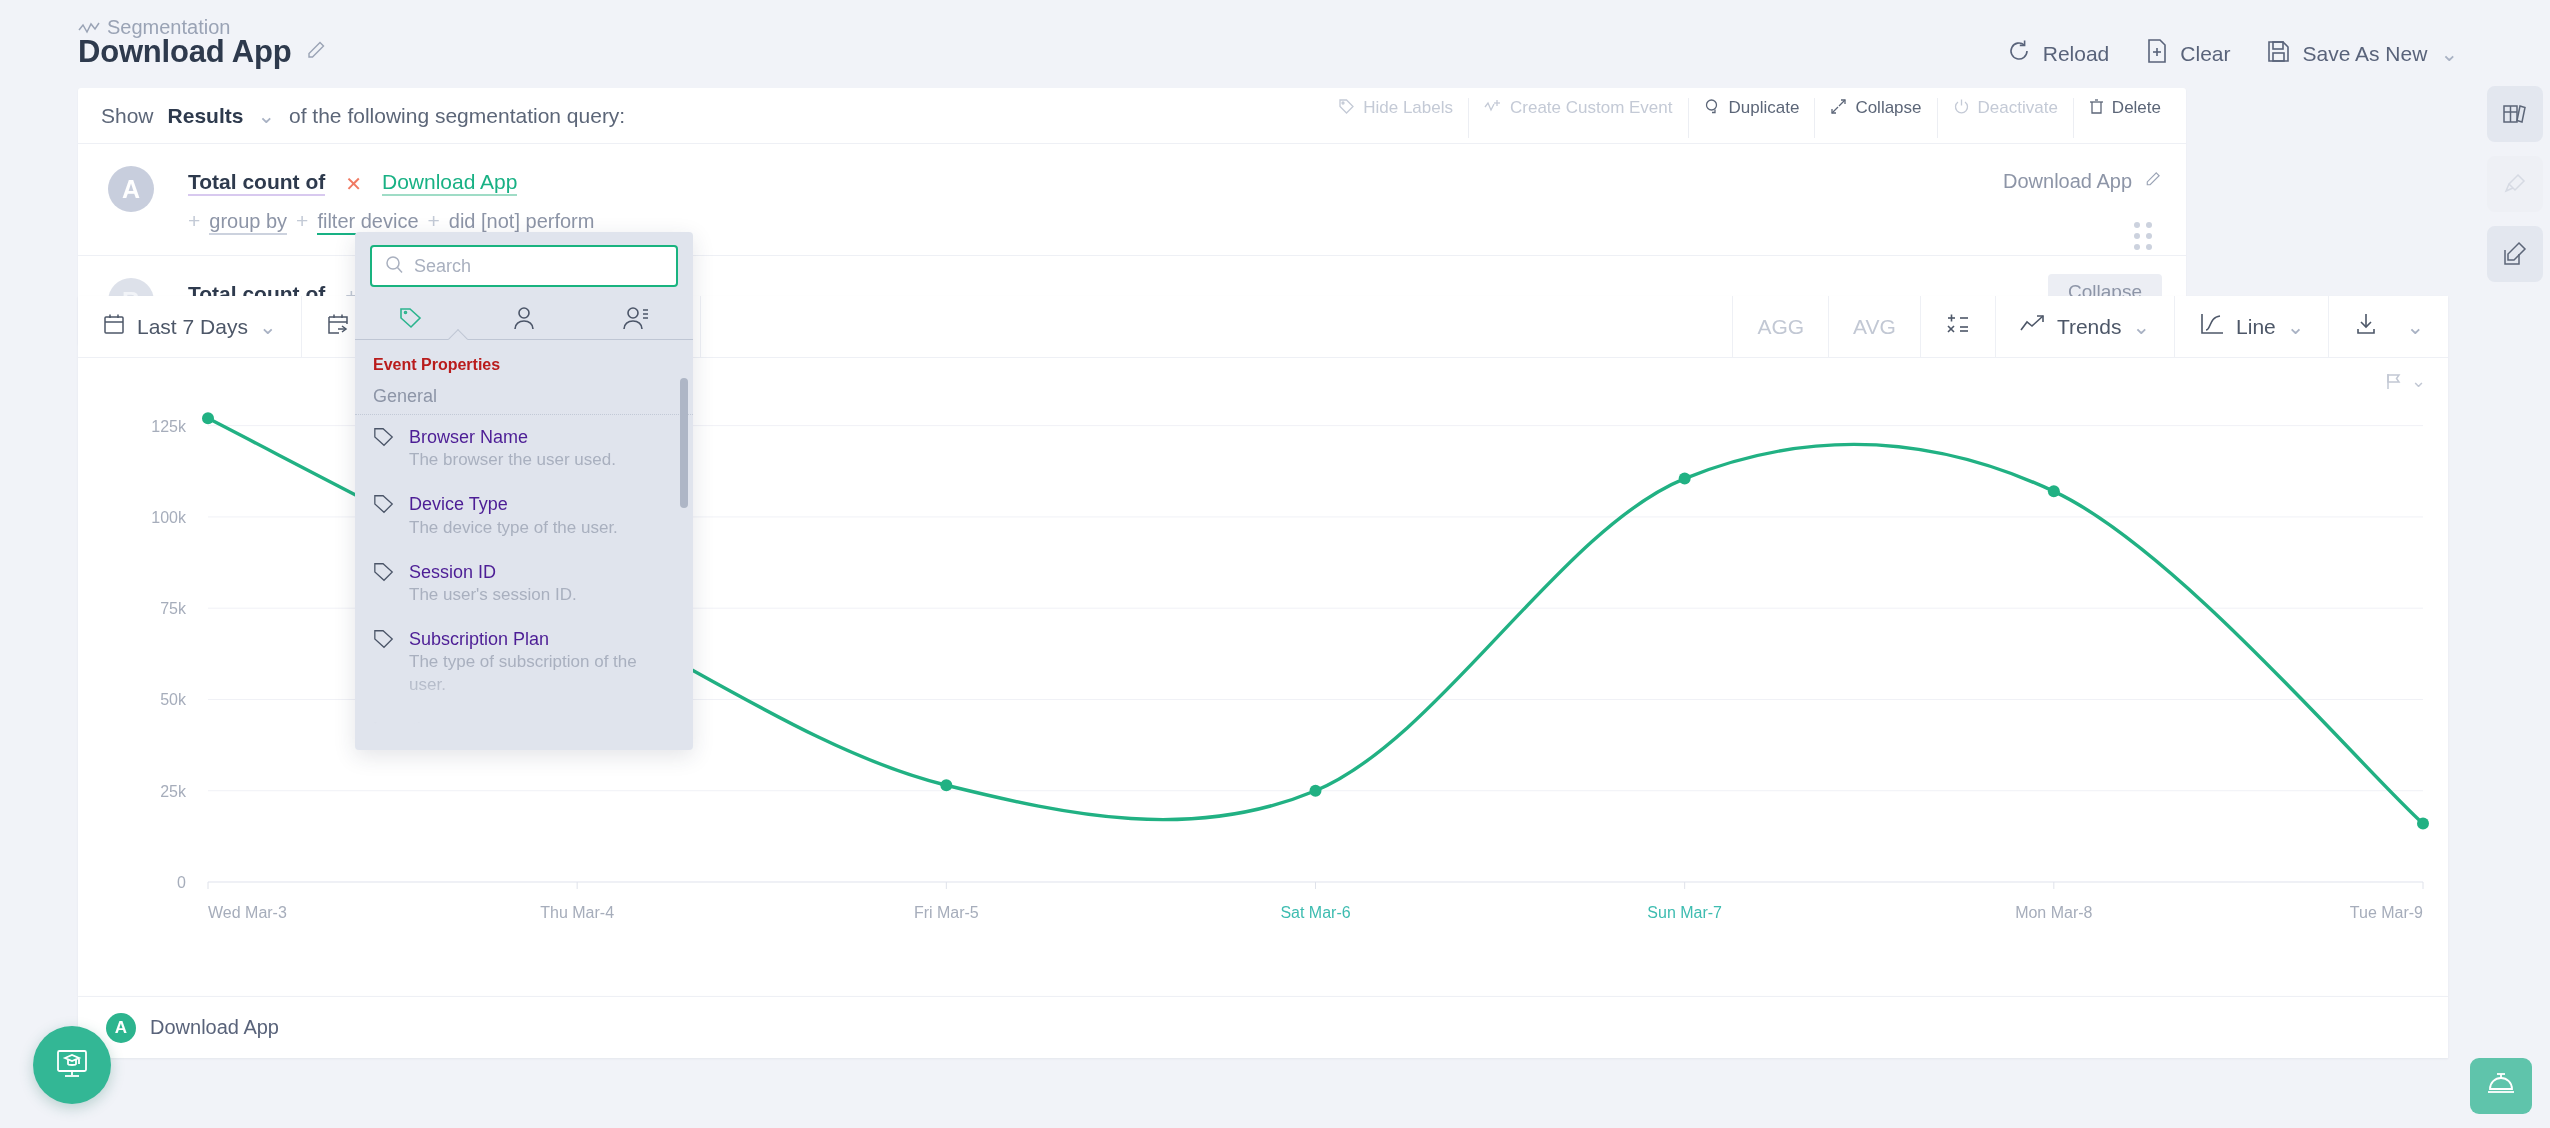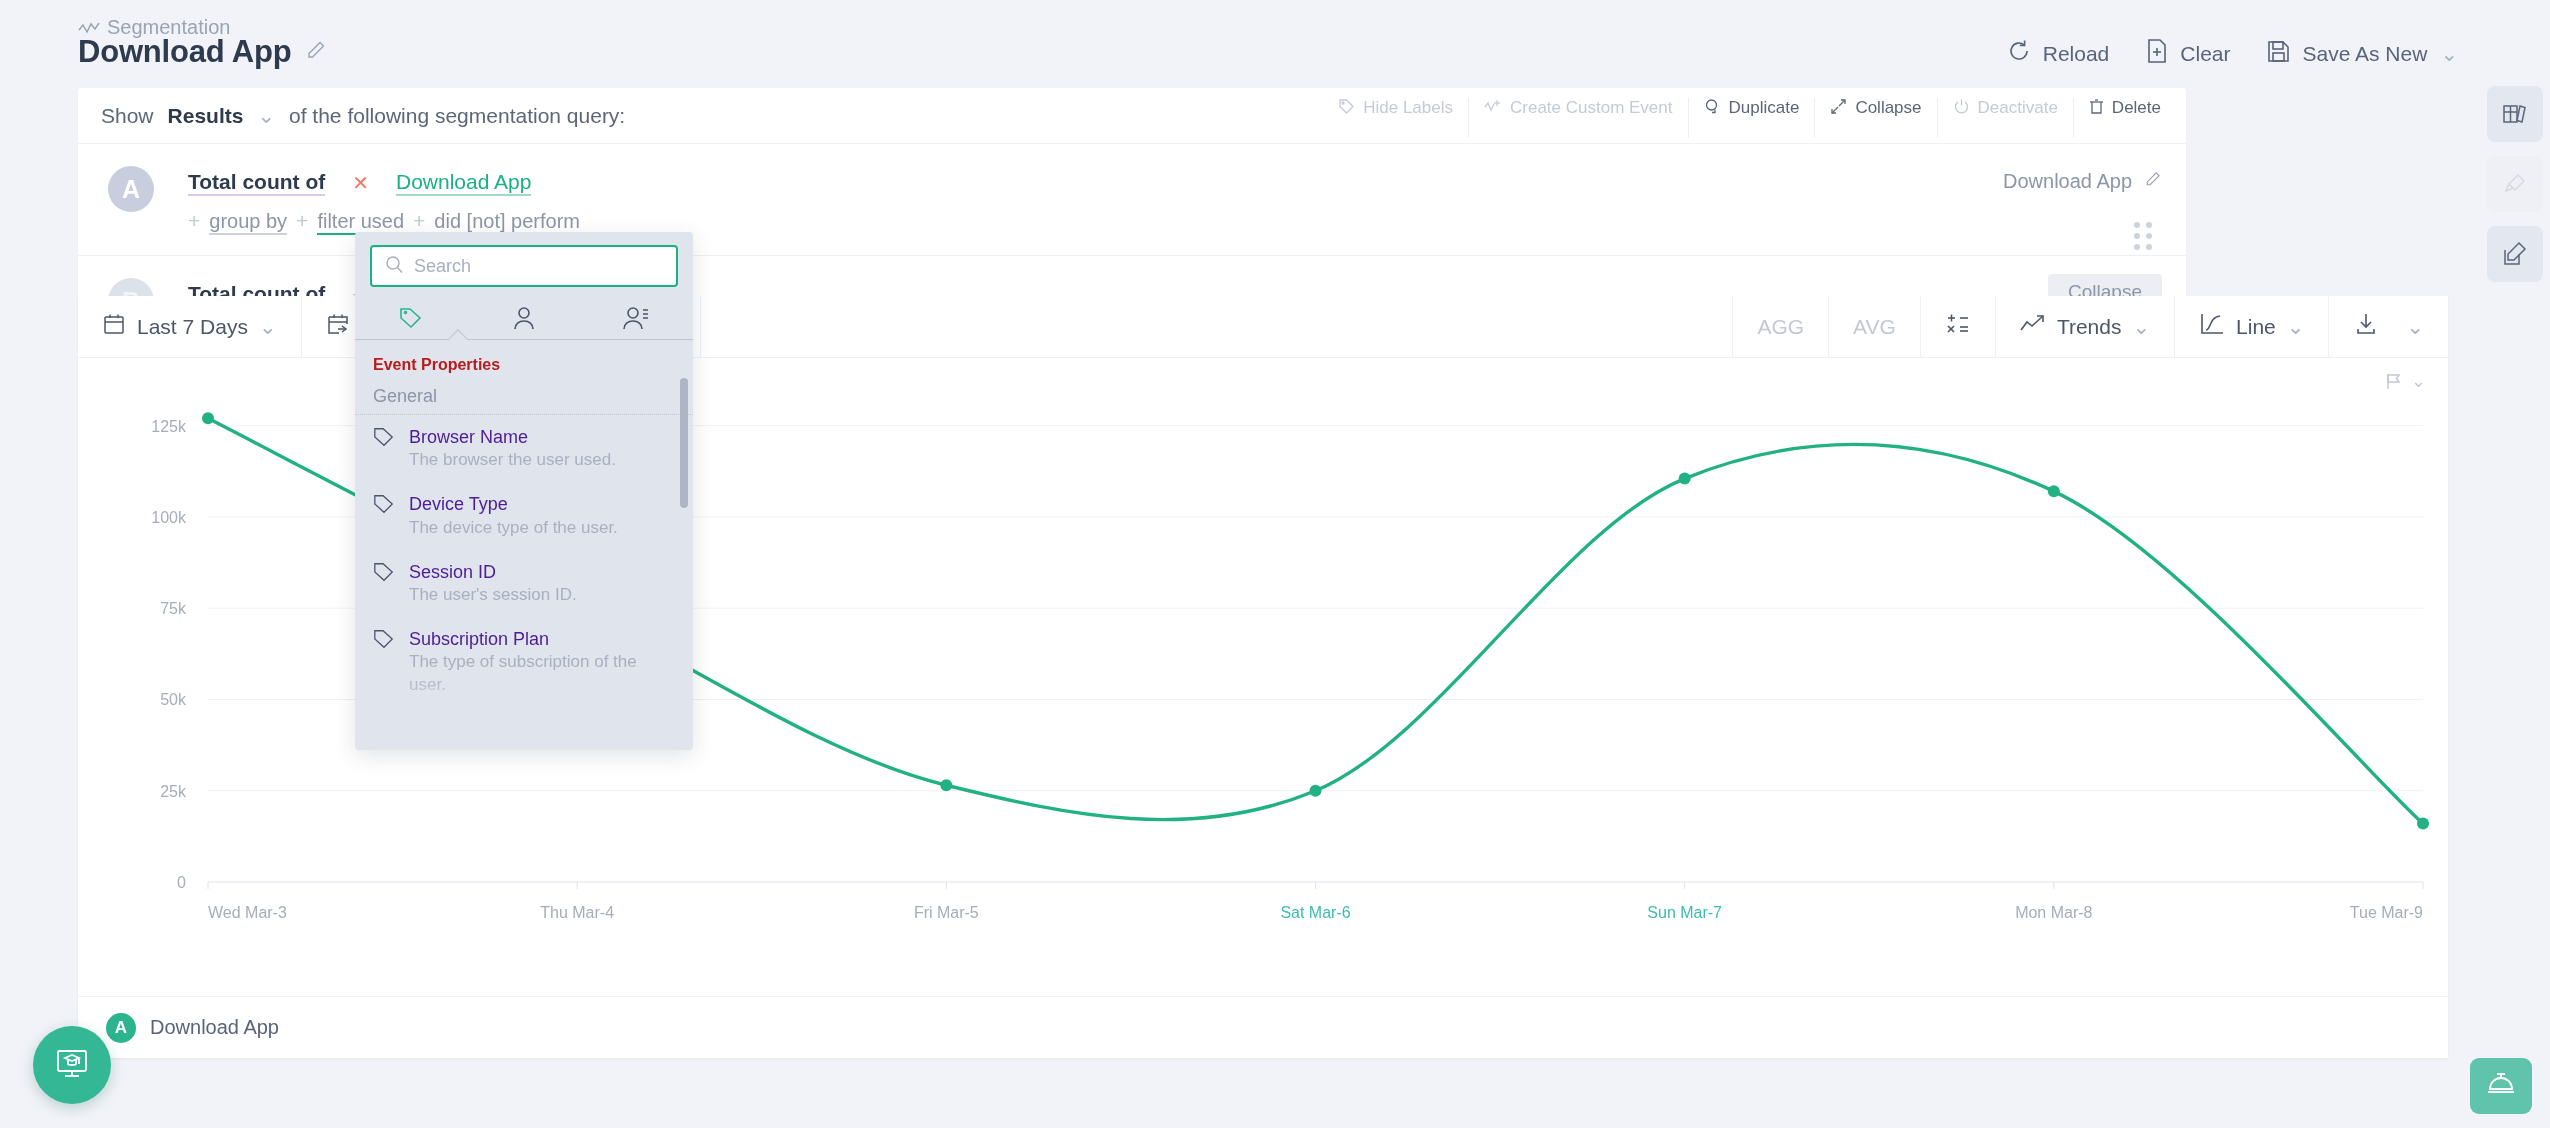--- a/index.html
+++ b/index.html
@@ -76,21 +76,21 @@
   
   .q-row { display: flex; padding: 22px 0 20px 0; border-bottom: 1px solid #eef0f5; position: relative; }
   .q-badge {
     width: 46px; height: 46px; border-radius: 50%;
     background: #c8cedd; color: #fff; font-size: 25px; font-weight: bold;
     display: flex; align-items: center; justify-content: center;
     margin-left: 30px; flex: none;
   }
   .q-badge.dim { background: #dde1ea; color: #f2f4f8; }
   .q-body { margin-left: 34px; padding-top: 4px; }
-  .q-line1 { display: flex; align-items: center; gap: 27px; font-size: 21px; }
+  .q-line1 { display: flex; align-items: flex-end; gap: 20px; font-size: 21px; }
   .q-dashed { color: #2e3a4d; font-weight: bold; border-bottom: 2px solid #d8c9ef; cursor: pointer; }
   .q-x { color: #f07a63; font-size: 20px; cursor: pointer; }
   .q-event { color: #18b184; border-bottom: 2px solid #9fdcc6; cursor: pointer; }
   .q-select { color: #b9c0cd; border-bottom: 2px solid #e2e5ec; cursor: pointer; }
   .q-plus { color: #c3cad6; font-size: 21px; }
   .q-line2 { display: flex; align-items: baseline; gap: 9px; margin-top: 13px; margin-left: 114px; font-size: 20px; }
   .q-sub { color: #8d95a7; border-bottom: 2px solid #ccd2de; cursor: pointer; }
   .q-sub.act { color: #8d95a7; border-bottom: 2px solid #18b184; }
 
   .q-right {
@@ -355,21 +355,21 @@
     <div class="q-body">
       <div class="q-line1">
         <span class="q-dashed">Total count of</span>
         <span class="q-x">✕</span>
         <span class="q-event">Download App</span>
       </div>
       <div class="q-line2" style="margin-left:0;">
         <span class="q-plus">+</span>
         <span class="q-sub">group by</span>
         <span class="q-plus">+</span>
-        <span class="q-sub act">filter used</span>
+        <span class="q-sub act">filter device</span>
         <span class="q-plus">+</span>
         <span class="q-sub">did [not] perform</span>
       </div>
     </div>
     <div class="q-right">
       <span>Download App</span>
       <span>
         <svg width="18" height="18" viewBox="0 0 22 22" fill="none" stroke="#9aa3b5" stroke-width="1.4">
             <path d="M15 3.5l3.5 3.5L7.5 18H4v-3.5z"></path>
           </svg>

